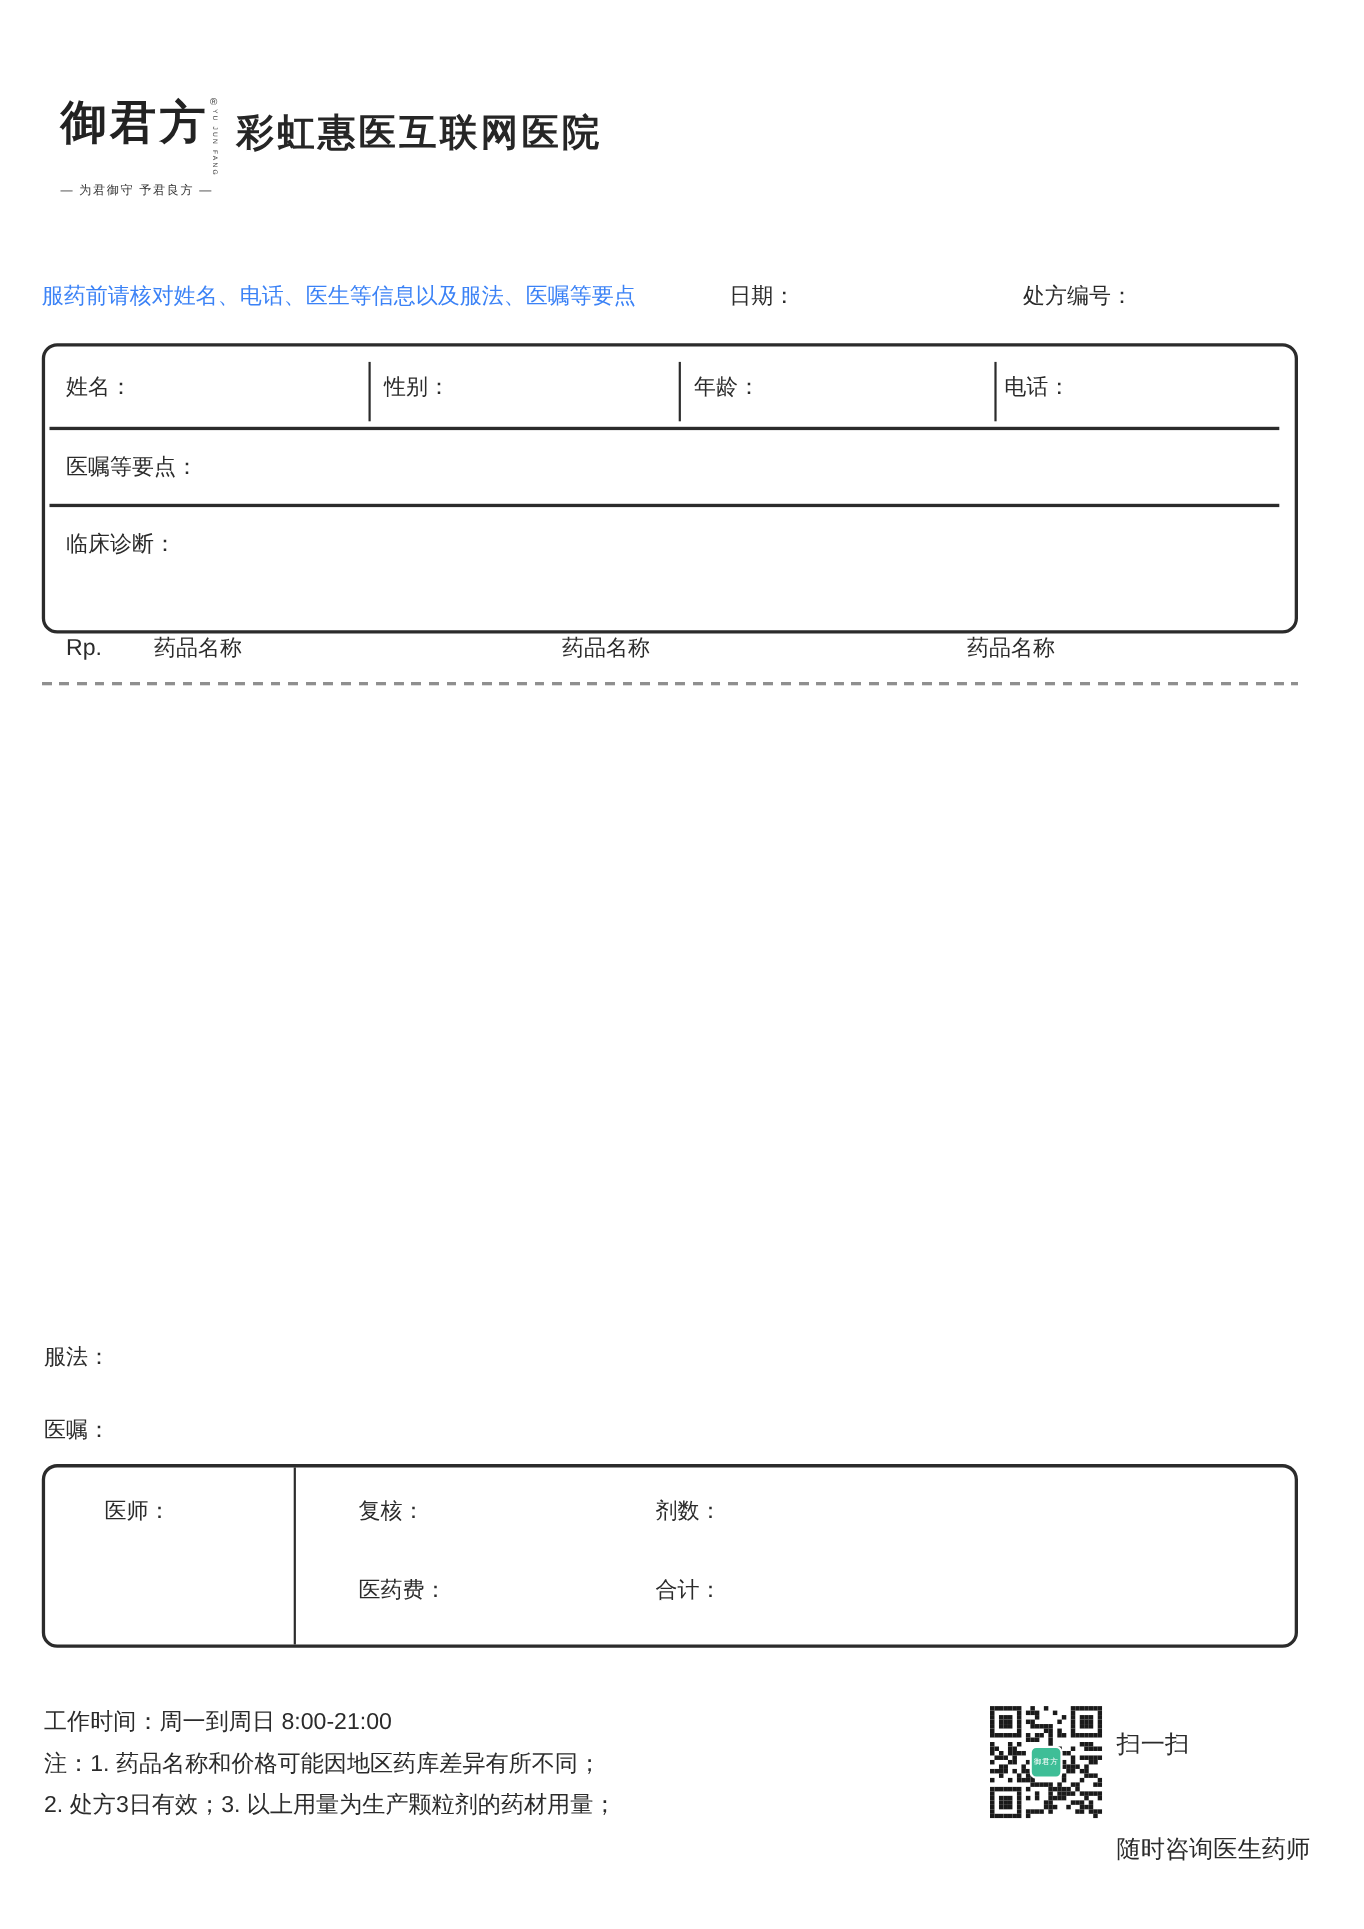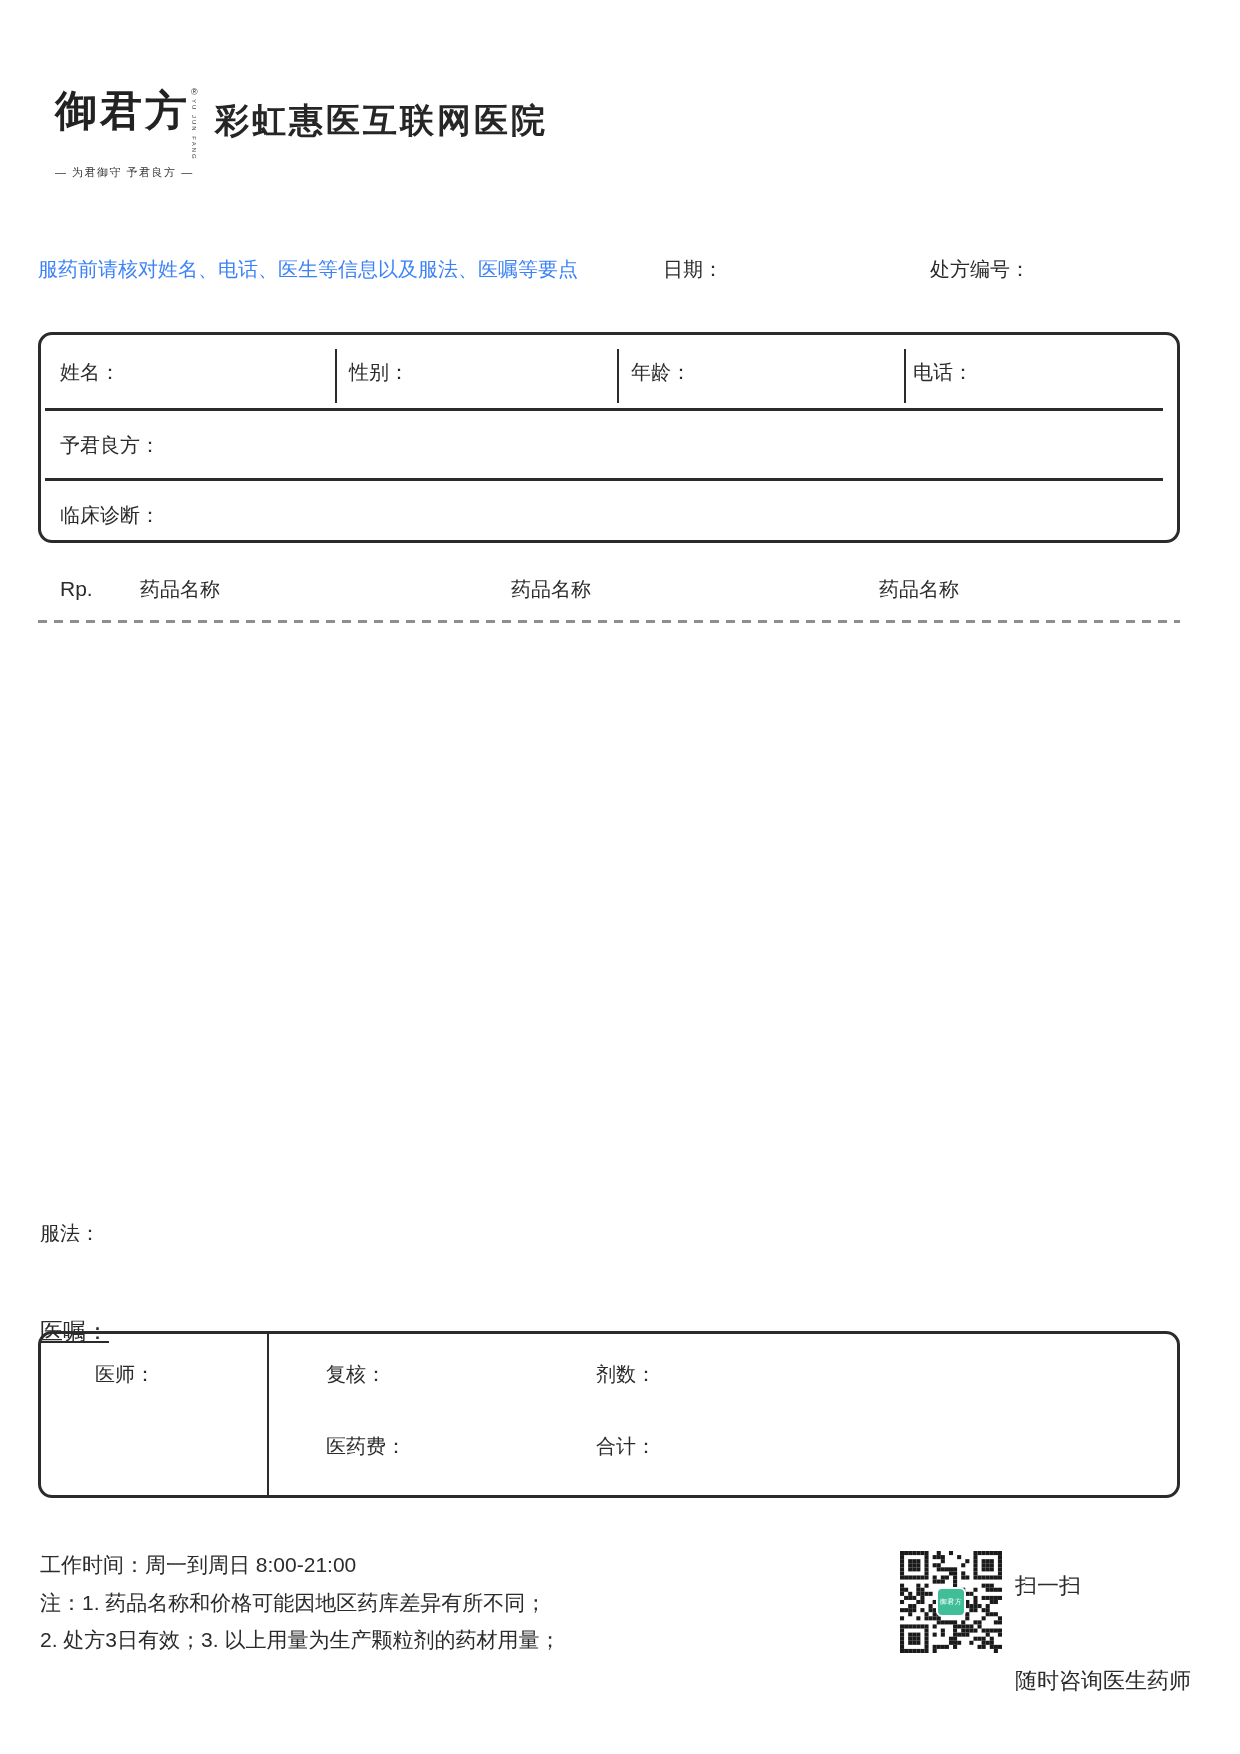--- a/index.html
+++ b/index.html
@@ -34,21 +34,21 @@
     font-size:34px;font-weight:900;letter-spacing:3px;color:#262626;
     font-family:"Liberation Sans","DejaVu Sans",sans-serif;
   }
   
   .notice-row{position:absolute;left:38px;top:255px;width:1142px;height:28px;}
   .notice-text{position:absolute;left:0;top:0;font-size:20px;line-height:28px;color:#3b82f6;}
   .date-label{position:absolute;left:625px;top:0;font-size:20px;line-height:28px;}
   .rxno-label{position:absolute;left:892px;top:0;font-size:20px;line-height:28px;}
   
   .patient-box{
-    position:absolute;left:38px;top:332px;width:1142px;height:211px;
+    position:absolute;left:38px;top:312px;width:1142px;height:264px;
     border:3px solid #2b2b2b;border-radius:14px;box-sizing:border-box;
   }
   .p-row1{position:relative;height:73px;}
   .p-cell-label{position:absolute;top:24px;font-size:20px;line-height:26px;}
   .p-name{left:19px;}
   .p-gender{left:308px;}
   .p-age{left:590px;}
   .p-phone{left:872px;}
   .v-div{position:absolute;top:14px;width:2px;height:54px;background:#2b2b2b;}
   .v1{left:294px;} .v2{left:576px;} .v3{left:863px;}
@@ -60,21 +60,21 @@
   .rp-row{position:absolute;left:38px;top:574px;width:1142px;height:30px;}
   .rp-label{position:absolute;left:22px;top:0;font-size:21px;line-height:30px;}
   .rp-col{position:absolute;top:0;font-size:20px;line-height:30px;}
   .rp-c1{left:102px;} .rp-c2{left:473px;} .rp-c3{left:841px;}
   .dashed-line{
     position:absolute;left:38px;top:620px;width:1142px;height:3px;
     background:repeating-linear-gradient(90deg,#8f8f8f 0 9px,transparent 9px 16px);
   }
   
   .usage-label{position:absolute;left:40px;top:1220px;font-size:20px;}
-  .advice-label{position:absolute;left:40px;top:1316px;font-size:23px;text-decoration:underline;}
+  .advice-label{position:absolute;left:40px;top:1286px;font-size:20px;}
   
   .summary-box{
     position:absolute;left:38px;top:1331px;width:1142px;height:167px;
     border:3px solid #2b2b2b;border-radius:14px;box-sizing:border-box;
   }
   .s-divider{position:absolute;left:226px;top:0;bottom:0;width:2px;background:#2b2b2b;}
   .s-label{position:absolute;font-size:20px;line-height:26px;margin-left:35px;}
   .s-physician{left:19px;top:27px;}
   .s-review{left:250px;top:27px;}
   .s-doses{left:520px;top:27px;}
@@ -123,21 +123,21 @@
       <span class="p-cell-label p-name">姓名：</span>
       <span class="p-cell-label p-gender">性别：</span>
       <span class="p-cell-label p-age">年龄：</span>
       <span class="p-cell-label p-phone">电话：</span>
       <span class="v-div v1"></span>
       <span class="v-div v2"></span>
       <span class="v-div v3"></span>
     </div>
     <div class="h-line"></div>
     <div class="p-row2">
-      <span class="p-row-label">予君良方：</span>
+      <span class="p-row-label">医嘱等要点：</span>
     </div>
     <div class="h-line"></div>
     <div class="p-row3">
       <span class="p-row-label">临床诊断：</span>
     </div>
   </div>
 
   <div class="rp-row">
     <span class="rp-label">Rp.</span>
     <span class="rp-col rp-c1">药品名称</span>

